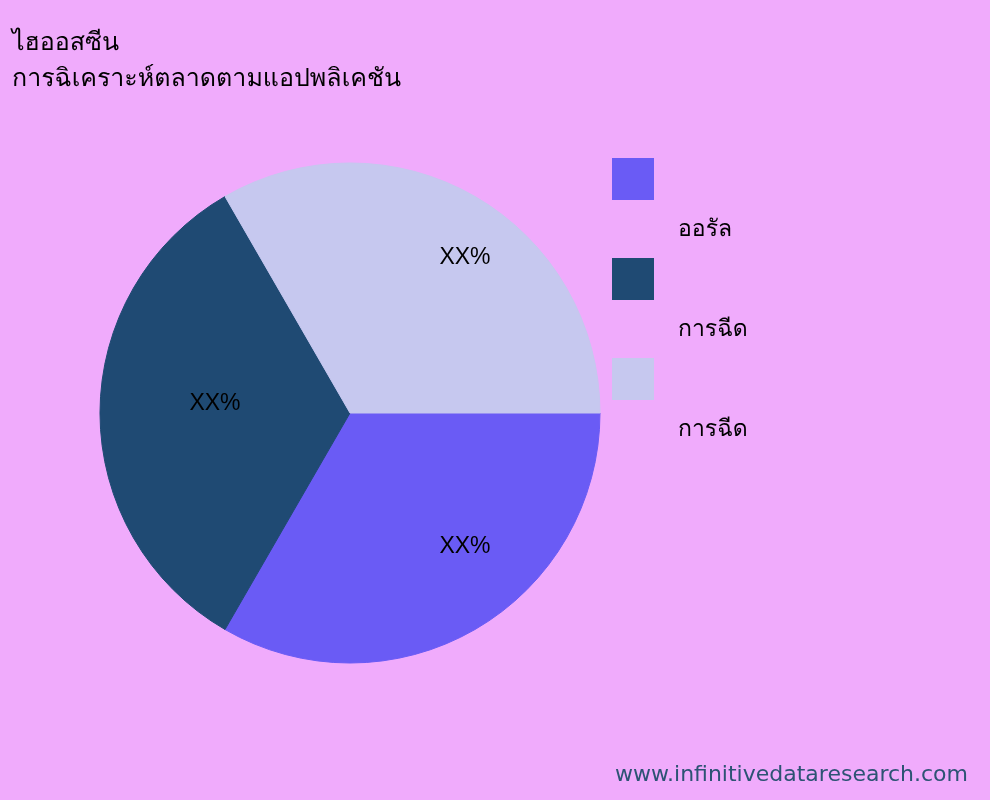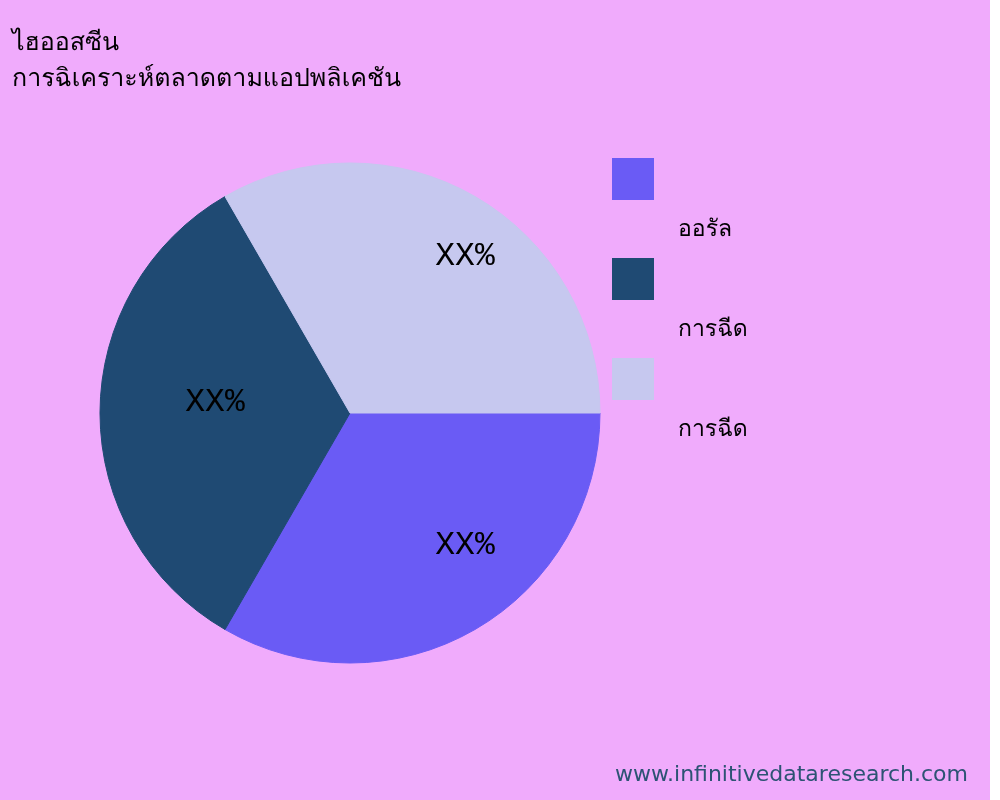--- a/index.html
+++ b/index.html
@@ -46,22 +46,22 @@
     height: 800px;
   }
   .pie-svg {
     position: absolute;
     left: 0;
     top: 0;
   }
 
   .slice-label {
     position: absolute;
-    font-family: Liberation Mono, monospace;
-    font-size: 33px;
+    font-family: Liberation Sans, sans-serif;
+    font-size: 23px;
     color: #000000;
     transform: translate(-50%, -50%);
     white-space: nowrap;
   }
 
   
   .legend {
     position: absolute;
     left: 612px;
     top: 158px;

